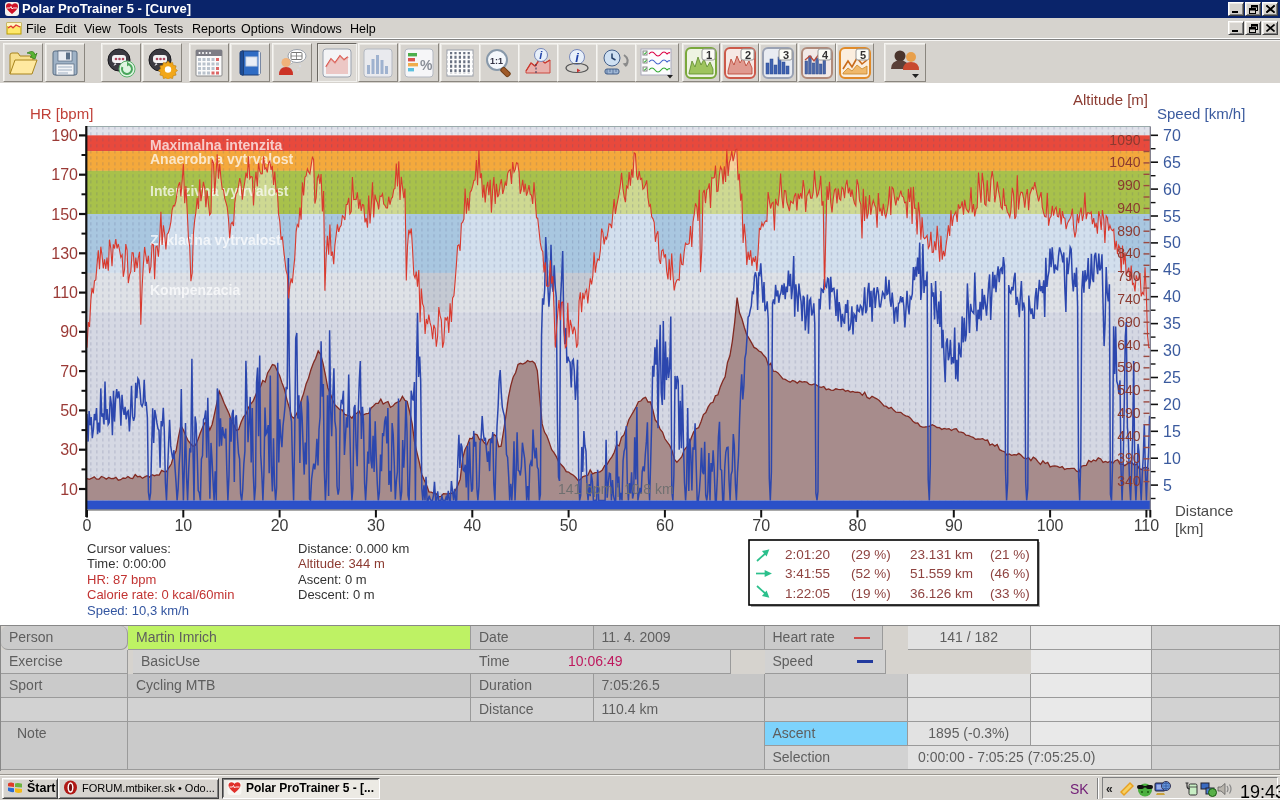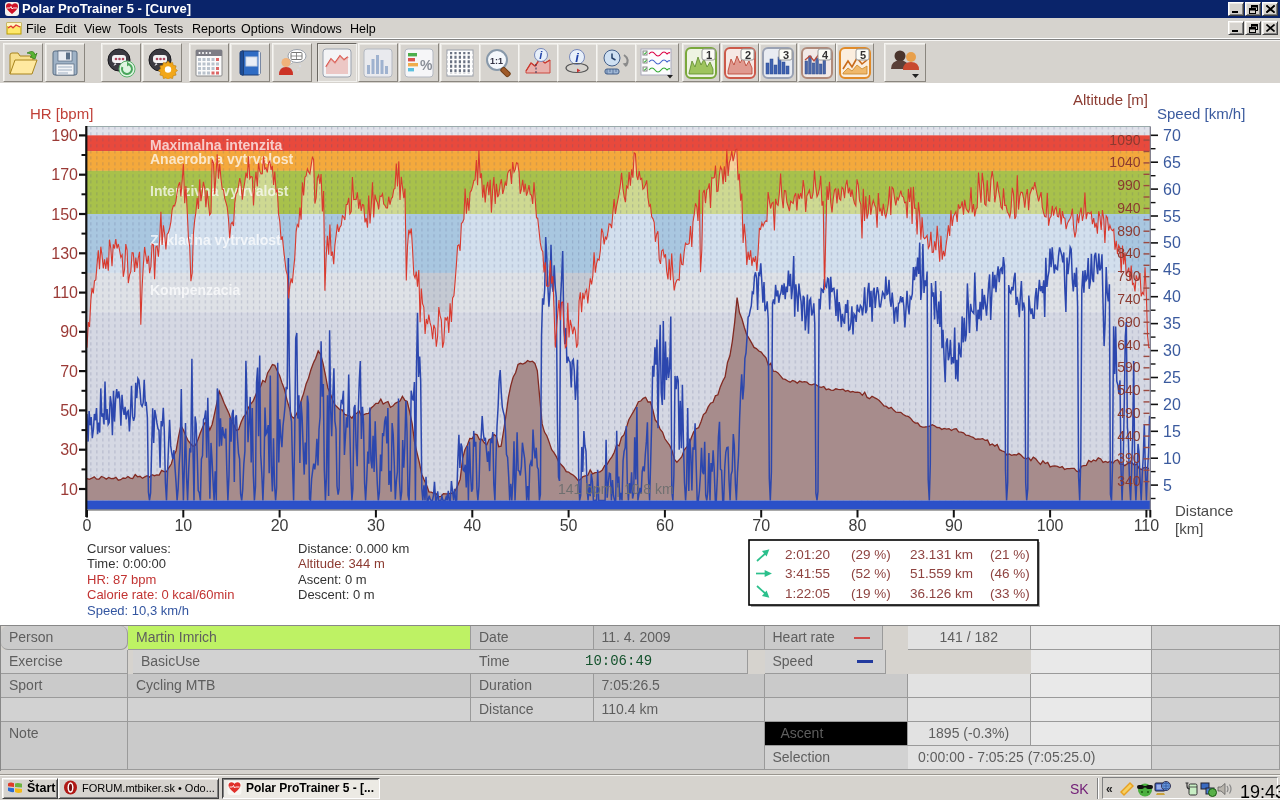--- a/index.html
+++ b/index.html
@@ -568,44 +568,44 @@
     <div class="cell" style="left:127.0px;top:0px;width:343.0px;height:24px;background:#bef264;padding-left:8px;color:#5e5e5e;">Martin Imrich</div>
     <div class="cell" style="left:470.0px;top:0px;width:122.5px;height:24px;background:#cacaca;padding-left:8px;color:#5e5e5e;">Date</div>
     <div class="cell" style="left:592.5px;top:0px;width:171.0px;height:24px;background:#c6c6c6;padding-left:8px;color:#5e5e5e;">11. 4. 2009</div>
     <div class="cell" style="left:763.5px;top:0px;width:118px;height:24px;background:#cacaca;padding-left:8px;color:#5e5e5e;">Heart rate<span style="position:absolute;right:12px;top:11px;width:16px;height:2px;background:#d04a48"></span></div>
     <div class="cell" style="left:907.0px;top:0px;width:122.5px;height:24px;background:#e2e2e2;text-align:center;padding-left:0;color:#5e5e5e;">141 / 182</div>
     <div class="cell" style="left:1029.5px;top:0px;width:121.0px;height:24px;background:#e9e9e9;padding-left:8px;color:#5e5e5e;"></div>
     <div class="cell" style="left:1150.5px;top:0px;width:128.5px;height:24px;background:#d2d2d2;padding-left:8px;color:#5e5e5e;"></div>
     <div class="cell" style="left:0.0px;top:24px;width:127.0px;height:24px;background:#d2d2d2;padding-left:8px;color:#5e5e5e;">Exercise</div>
     <div class="cell" style="left:132px;top:24px;width:343.0px;height:24px;background:#d2d2d2;padding-left:8px;color:#5e5e5e;">BasicUse</div>
     <div class="cell" style="left:470.0px;top:24px;width:122.5px;height:24px;background:#d2d2d2;padding-left:8px;color:#5e5e5e;">Time</div>
-    <div class="cell" style="left:576px;top:24px;width:171.0px;height:24px;background:#d2d2d2;padding-left:8px;color:#14532d;font-family:Liberation Mono, monospace;">10:06:49</div>
+    <div class="cell" style="left:559px;top:24px;width:171.0px;height:24px;background:#d2d2d2;padding-left:8px;color:#be185d;">10:06:49</div>
     <div class="cell" style="left:763.5px;top:24px;width:121px;height:24px;background:#d2d2d2;padding-left:8px;color:#5e5e5e;">Speed<span style="position:absolute;right:12px;top:10px;width:16px;height:3px;background:#223a9e"></span></div>
     <div class="cell" style="left:907.0px;top:24px;width:122.5px;height:24px;background:#e2e2e2;text-align:center;padding-left:0;color:#5e5e5e;margin-top:43px;">20,0 / 58,0</div>
     <div class="cell" style="left:1029.5px;top:24px;width:121.0px;height:24px;background:#e9e9e9;padding-left:8px;color:#5e5e5e;"></div>
     <div class="cell" style="left:1150.5px;top:24px;width:128.5px;height:24px;background:#d2d2d2;padding-left:8px;color:#5e5e5e;"></div>
     <div class="cell" style="left:0.0px;top:48px;width:127.0px;height:24px;background:#cacaca;padding-left:8px;color:#5e5e5e;">Sport</div>
     <div class="cell" style="left:127.0px;top:48px;width:343.0px;height:24px;background:#c6c6c6;padding-left:8px;color:#5e5e5e;">Cycling MTB</div>
     <div class="cell" style="left:470.0px;top:48px;width:122.5px;height:24px;background:#cacaca;padding-left:8px;color:#5e5e5e;">Duration</div>
     <div class="cell" style="left:592.5px;top:48px;width:171.0px;height:24px;background:#c6c6c6;padding-left:8px;color:#5e5e5e;">7:05:26.5</div>
     <div class="cell" style="left:763.5px;top:48px;width:143.5px;height:24px;background:#cacaca;padding-left:8px;color:#5e5e5e;"></div>
     <div class="cell" style="left:907.0px;top:48px;width:122.5px;height:24px;background:#e2e2e2;padding-left:8px;color:#5e5e5e;"></div>
     <div class="cell" style="left:1029.5px;top:48px;width:121.0px;height:24px;background:#e9e9e9;padding-left:8px;color:#5e5e5e;"></div>
     <div class="cell" style="left:1150.5px;top:48px;width:128.5px;height:24px;background:#d2d2d2;padding-left:8px;color:#5e5e5e;"></div>
     <div class="cell" style="left:0.0px;top:72px;width:127.0px;height:24px;background:#d2d2d2;padding-left:8px;color:#5e5e5e;"></div>
     <div class="cell" style="left:127.0px;top:72px;width:343.0px;height:24px;background:#d2d2d2;padding-left:8px;color:#5e5e5e;"></div>
     <div class="cell" style="left:470.0px;top:72px;width:122.5px;height:24px;background:#d2d2d2;padding-left:8px;color:#5e5e5e;">Distance</div>
     <div class="cell" style="left:592.5px;top:72px;width:171.0px;height:24px;background:#d2d2d2;padding-left:8px;color:#5e5e5e;">110.4 km</div>
     <div class="cell" style="left:763.5px;top:72px;width:143.5px;height:24px;background:#d2d2d2;padding-left:8px;color:#5e5e5e;"></div>
     <div class="cell" style="left:907.0px;top:72px;width:122.5px;height:24px;background:#e2e2e2;padding-left:8px;color:#5e5e5e;"></div>
     <div class="cell" style="left:1029.5px;top:72px;width:121.0px;height:24px;background:#e9e9e9;padding-left:8px;color:#5e5e5e;"></div>
     <div class="cell" style="left:1150.5px;top:72px;width:128.5px;height:24px;background:#d2d2d2;padding-left:8px;color:#5e5e5e;"></div>
-    <div class="cell" style="left:0.0px;top:96px;width:127.0px;height:48px;background:#cacaca;padding-left:8px;color:#5e5e5e;">Note</div>
+    <div class="cell" style="left:0.0px;top:96px;width:127.0px;height:48px;background:#cacaca;padding-left:16px;color:#5e5e5e;">Note</div>
     <div class="cell" style="left:127.0px;top:96px;width:636.5px;height:48px;background:#cacaca;padding-left:8px;color:#5e5e5e;"></div>
-    <div class="cell" style="left:763.5px;top:96px;width:143.5px;height:24px;background:#000000;padding-left:16px;color:#5e5e5e;">Ascent</div>
+    <div class="cell" style="left:763.5px;top:96px;width:143.5px;height:24px;background:#7dd3fc;padding-left:8px;color:#5e5e5e;">Ascent</div>
     <div class="cell" style="left:907.0px;top:96px;width:122.5px;height:24px;background:#e2e2e2;text-align:center;padding-left:0;color:#5e5e5e;">1895 (-0.3%)</div>
     <div class="cell" style="left:1029.5px;top:96px;width:121.0px;height:24px;background:#e9e9e9;padding-left:8px;color:#5e5e5e;"></div>
     <div class="cell" style="left:1150.5px;top:96px;width:128.5px;height:24px;background:#d2d2d2;padding-left:8px;color:#5e5e5e;"></div>
     <div class="cell" style="left:763.5px;top:120px;width:145px;height:24px;background:#d2d2d2;padding-left:8px;color:#5e5e5e;">Selection</div>
     <div class="cell" style="left:907.0px;top:120px;width:243.5px;height:24px;background:#e2e2e2;padding-left:10px;color:#5e5e5e;">0:00:00 - 7:05:25 (7:05:25.0)</div>
     <div class="cell" style="left:1150.5px;top:120px;width:128.5px;height:24px;background:#d2d2d2;padding-left:8px;color:#5e5e5e;"></div>
   </div>
 <div class="abs" style="left:0;top:771px;width:1280px;height:4px;background:#d6d3ce"></div>
 <div id="taskbar">
     <div class="task" style="left:2px;width:56px;font-weight:bold;font-size:12.5px"><span class="ic"><svg width="16" height="15" viewBox="0 0 16 15">

